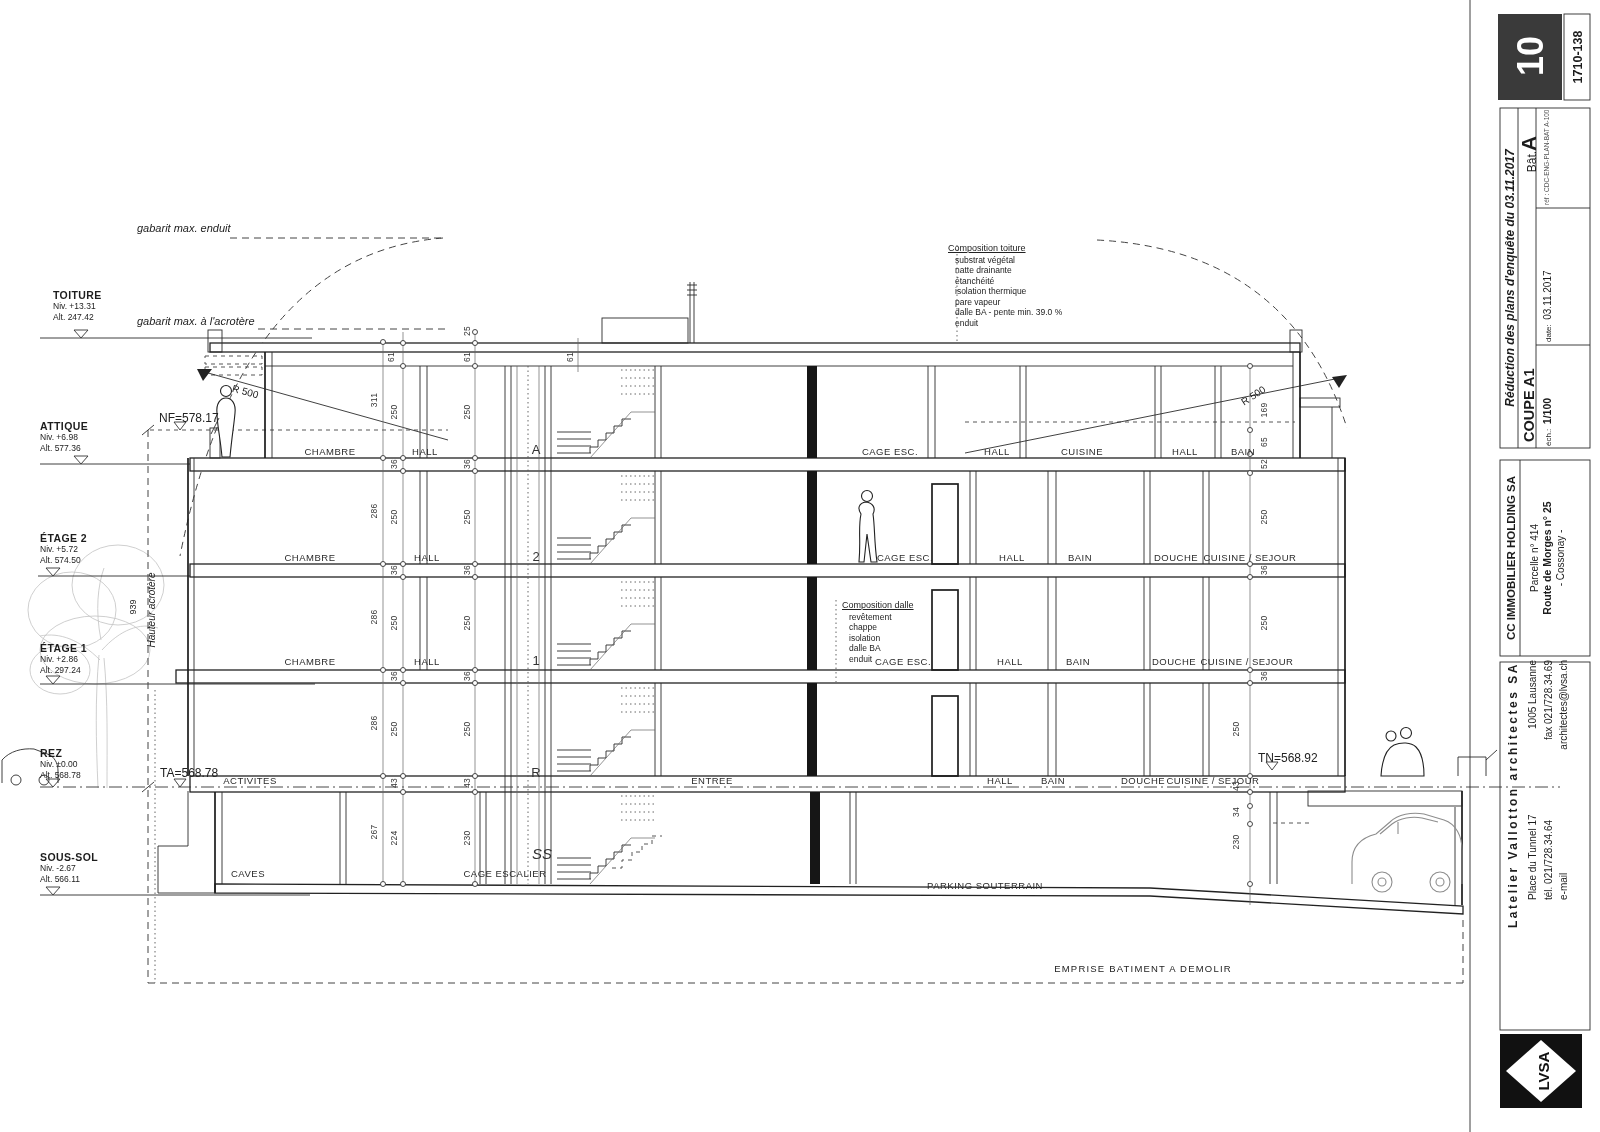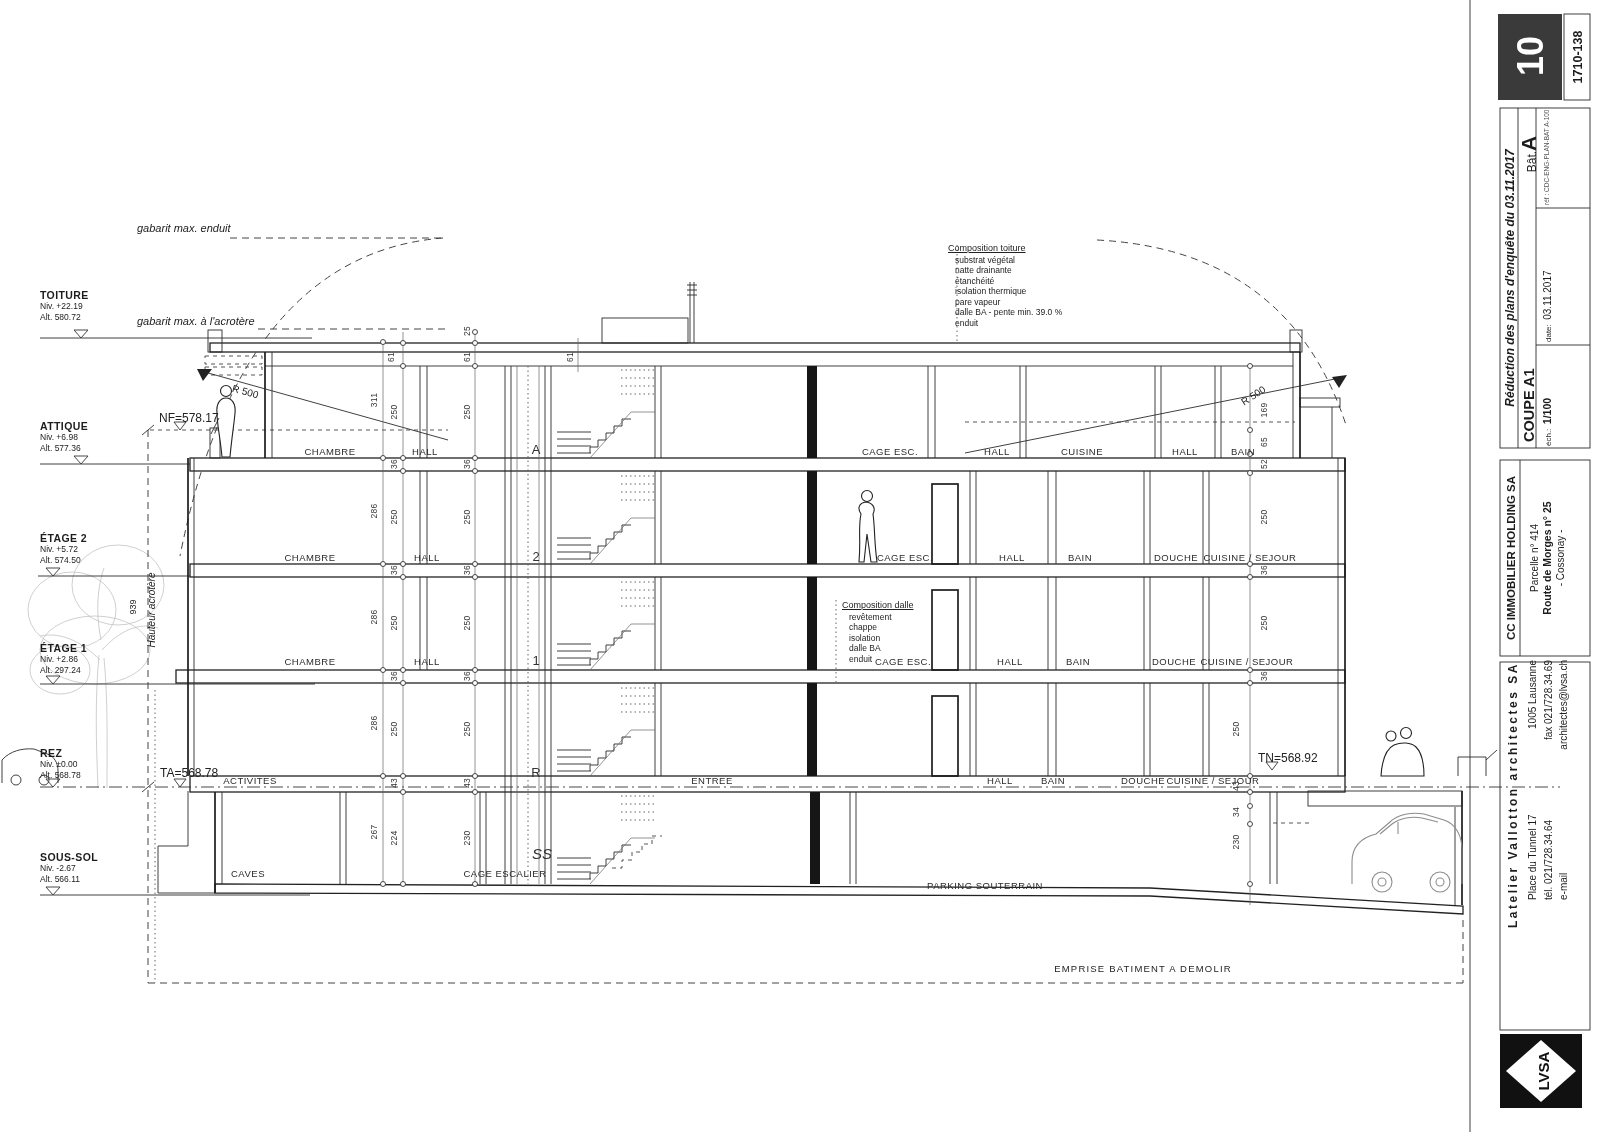--- a/index.html
+++ b/index.html
@@ -263,24 +263,24 @@
     <rect class="w" x="1500" y="108" width="90" height="340"></rect>
     <path class="w" d="M1518,108 V448 M1536,108 V448 M1536,208 H1590 M1536,345 H1590"></path>
     <rect class="w" x="1500" y="460" width="90" height="196"></rect>
     <path class="w" d="M1520,460 V656"></path>
     <rect class="w" x="1500" y="662" width="90" height="368"></rect>
     <rect fill="#111" x="1500" y="1034" width="82" height="74"></rect>
     <polygon fill="#fff" points="1541,1040 1576,1071 1541,1102 1506,1071"></polygon>
   </g>
 </svg>
 
-<div class="lvl" style="left:40px;top:290px">
+<div class="lvl" style="left:53px;top:290px">
   <div class="nm">TOITURE</div>
-  <div class="nv">Niv. +22.19</div>
-  <div class="al">Alt. 580.72</div>
+  <div class="nv">Niv. +13.31</div>
+  <div class="al">Alt. 247.42</div>
 </div>
 <div class="lvl" style="left:40px;top:421px">
   <div class="nm">ATTIQUE</div>
   <div class="nv">Niv. +6.98</div>
   <div class="al">Alt. 577.36</div>
 </div>
 <div class="lvl" style="left:40px;top:533px">
   <div class="nm">ÉTAGE 2</div>
   <div class="nv">Niv. +5.72</div>
   <div class="al">Alt. 574.50</div>

